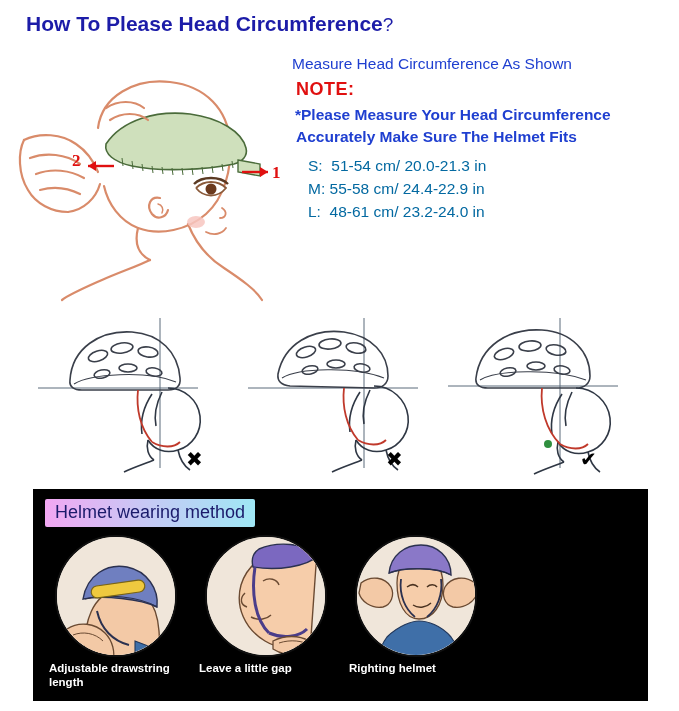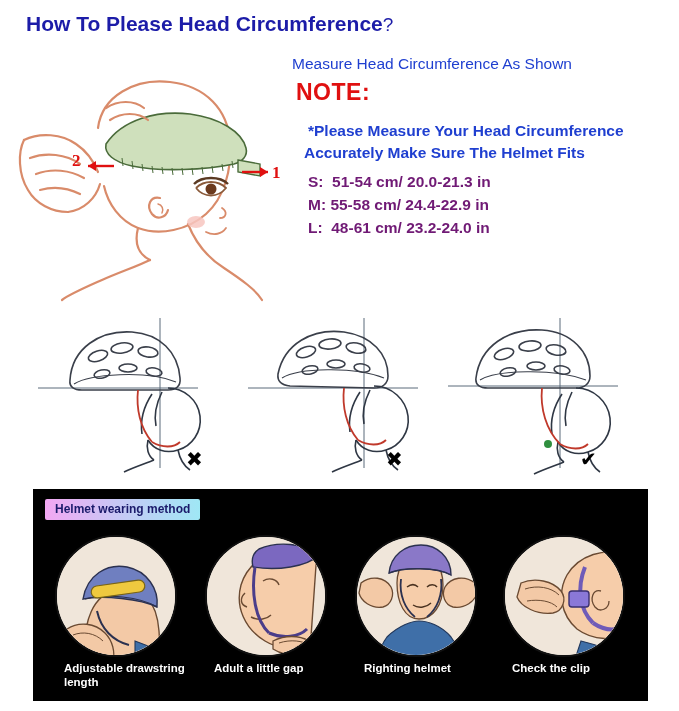--- a/index.html
+++ b/index.html
@@ -42,42 +42,42 @@
     top: 55px;
     width: 380px;
   }
   .info .line1 {
     font-size: 15.5px;
     font-weight: normal;
     color: #1f3fd0;
     margin-bottom: 6px;
   }
   .info .note {
-    font-size: 23px;
+    font-size: 18px;
     font-weight: bold;
     color: #e01010;
-    margin: 2px 0 14px 4px;
+    margin: 2px 0 4px 4px;
     letter-spacing: 0.5px;
   }
   .info .blue {
     font-size: 15.5px;
     font-weight: bold;
     color: #1f3fd0;
     line-height: 1.45;
-    margin-left: 16px;
-  }
-  .info .blue.indent { margin-left: 12px; }
+    margin-left: 3px;
+  }
+  .info .blue.indent { margin-left: 4px; }
   .info .sizes {
     margin-top: 5px;
     margin-left: 16px;
   }
   .info .size-row {
     font-size: 15.5px;
-    font-weight: bold;
-    color: #701a75;
+    font-weight: normal;
+    color: #0369a1;
     line-height: 1.5;
     white-space: pre;
   }
 
   
   .fitrow {
     position: absolute;
     left: 0px;
     top: 308px;
     width: 679px;
@@ -102,22 +102,22 @@
     height: 212px;
     background: #000000;
   }
   .panel-tag {
     position: absolute;
     left: 12px;
     top: 10px;
     padding: 3px 10px 4px 10px;
     background: linear-gradient(90deg, #f2a7f2 0%, #c9c7f5 45%, #9fe7f5 100%);
     color: #1b1b6b;
-    font-size: 12px;
-    font-weight: bold;
+    font-size: 18px;
+    font-weight: normal;
     border-radius: 2px;
     white-space: nowrap;
   }
   .steps {
     position: absolute;
     left: 0;
     top: 46px;
     width: 615px;
     height: 166px;
   }
@@ -144,21 +144,20 @@
   }
   .step-label {
     position: absolute;
     left: 2px;
     top: 126px;
     width: 148px;
     color: #ffffff;
     font-size: 11.5px;
     font-weight: bold;
     line-height: 1.25;
-    margin-left: 15px;
   }
 </style>
 </head>
 <body>
 
 <div class="title">
   <span>How To Please Head Circumference</span><span class="qmark">?</span>
 </div>
 
 <div class="head-illo">
@@ -400,21 +399,21 @@
           <path d="M38 56 C32 62 34 68 40 70" fill="none" stroke="#6a4a32" stroke-width="1.4"></path>
           <path d="M44 80 C52 84 60 82 64 78" fill="none" stroke="#6a4a32" stroke-width="1.4"></path>
 
           <path d="M48 30 C44 56 48 82 62 96" fill="none" stroke="#4b3d8a" stroke-width="3"></path>
           <path d="M62 96 C76 102 92 100 100 92" fill="none" stroke="#4b3d8a" stroke-width="3"></path>
 
           <path d="M66 104 C78 98 92 98 102 104 C106 108 104 116 96 118 C84 120 72 116 66 112 Z" fill="#f3c9a6" stroke="#6a4a32" stroke-width="1.3"></path>
           <path d="M72 106 C84 102 96 104 102 108" fill="none" stroke="#6a4a32" stroke-width="1"></path>
         </svg>
       </div>
-      <div class="step-label">Adult a little gap</div>
+      <div class="step-label">Leave a little gap</div>
     </div>
 
     <div class="step s3">
       <div class="circle-wrap">
         <svg viewBox="0 0 122 122" width="122" height="122">
           <rect x="0" y="0" width="122" height="122" fill="#f0e6da"></rect>
 
           <path d="M40 46 C40 28 52 16 62 16 C74 16 86 28 86 48 C86 68 76 82 62 82 C48 82 40 66 40 46 Z" fill="#f6cdaa" stroke="#6a4a32" stroke-width="1.3"></path>
 
           <path d="M32 36 C34 18 48 8 64 8 C80 8 94 20 94 38 C80 30 46 30 32 36 Z" fill="#8a78c8" stroke="#2b3150" stroke-width="1.4"></path>
@@ -429,37 +428,15 @@
 
           <path d="M4 46 C14 38 28 40 34 50 C38 58 34 68 26 70 C14 72 4 64 2 56 Z" fill="#f3c9a6" stroke="#6a4a32" stroke-width="1.3"></path>
           <path d="M118 46 C108 38 94 40 88 50 C84 58 88 68 96 70 C108 72 118 64 120 56 Z" fill="#f3c9a6" stroke="#6a4a32" stroke-width="1.3"></path>
 
           <path d="M30 100 C42 88 56 84 62 84 C70 84 84 88 94 100 C100 108 102 116 102 122 L22 122 C22 114 24 108 30 100 Z" fill="#3f6fa8" stroke="#22375a" stroke-width="1.2"></path>
         </svg>
       </div>
       <div class="step-label">Righting helmet</div>
     </div>
 
-    <div class="step s4">
-      <div class="circle-wrap">
-        <svg viewBox="0 0 122 122" width="122" height="122">
-          <rect x="0" y="0" width="122" height="122" fill="#f0e6da"></rect>
-
-          <path d="M122 18 C100 10 74 18 62 38 C52 56 56 78 72 92 C88 104 112 104 122 96 Z" fill="#f6cdaa" stroke="#6a4a32" stroke-width="1.4"></path>
-
-          <path d="M96 54 C88 52 84 62 90 70 C95 76 104 72 104 64" fill="none" stroke="#6a4a32" stroke-width="1.3"></path>
-
-          <path d="M80 30 C72 50 74 72 88 86" fill="none" stroke="#6f5bb8" stroke-width="4"></path>
-          <path d="M88 86 C100 94 112 94 122 88" fill="none" stroke="#6f5bb8" stroke-width="4"></path>
-          <rect x="64" y="54" width="20" height="16" rx="3" fill="#8a78d8" stroke="#3a3070" stroke-width="1.4"></rect>
-
-          <path d="M16 46 C30 40 48 44 56 54 C62 62 58 74 48 76 C32 78 16 70 12 60 Z" fill="#f3c9a6" stroke="#6a4a32" stroke-width="1.3"></path>
-          <path d="M20 52 C32 48 46 50 54 58" fill="none" stroke="#6a4a32" stroke-width="1"></path>
-          <path d="M22 64 C34 62 46 64 52 70" fill="none" stroke="#6a4a32" stroke-width="1"></path>
-
-          <path d="M76 104 C92 108 110 114 122 122 L70 122 Z" fill="#3f6fa8" stroke="#22375a" stroke-width="1.1"></path>
-        </svg>
-      </div>
-      <div class="step-label">Check the clip</div>
-    </div>
 
   </div>
 </div>
 
 </body></html>

